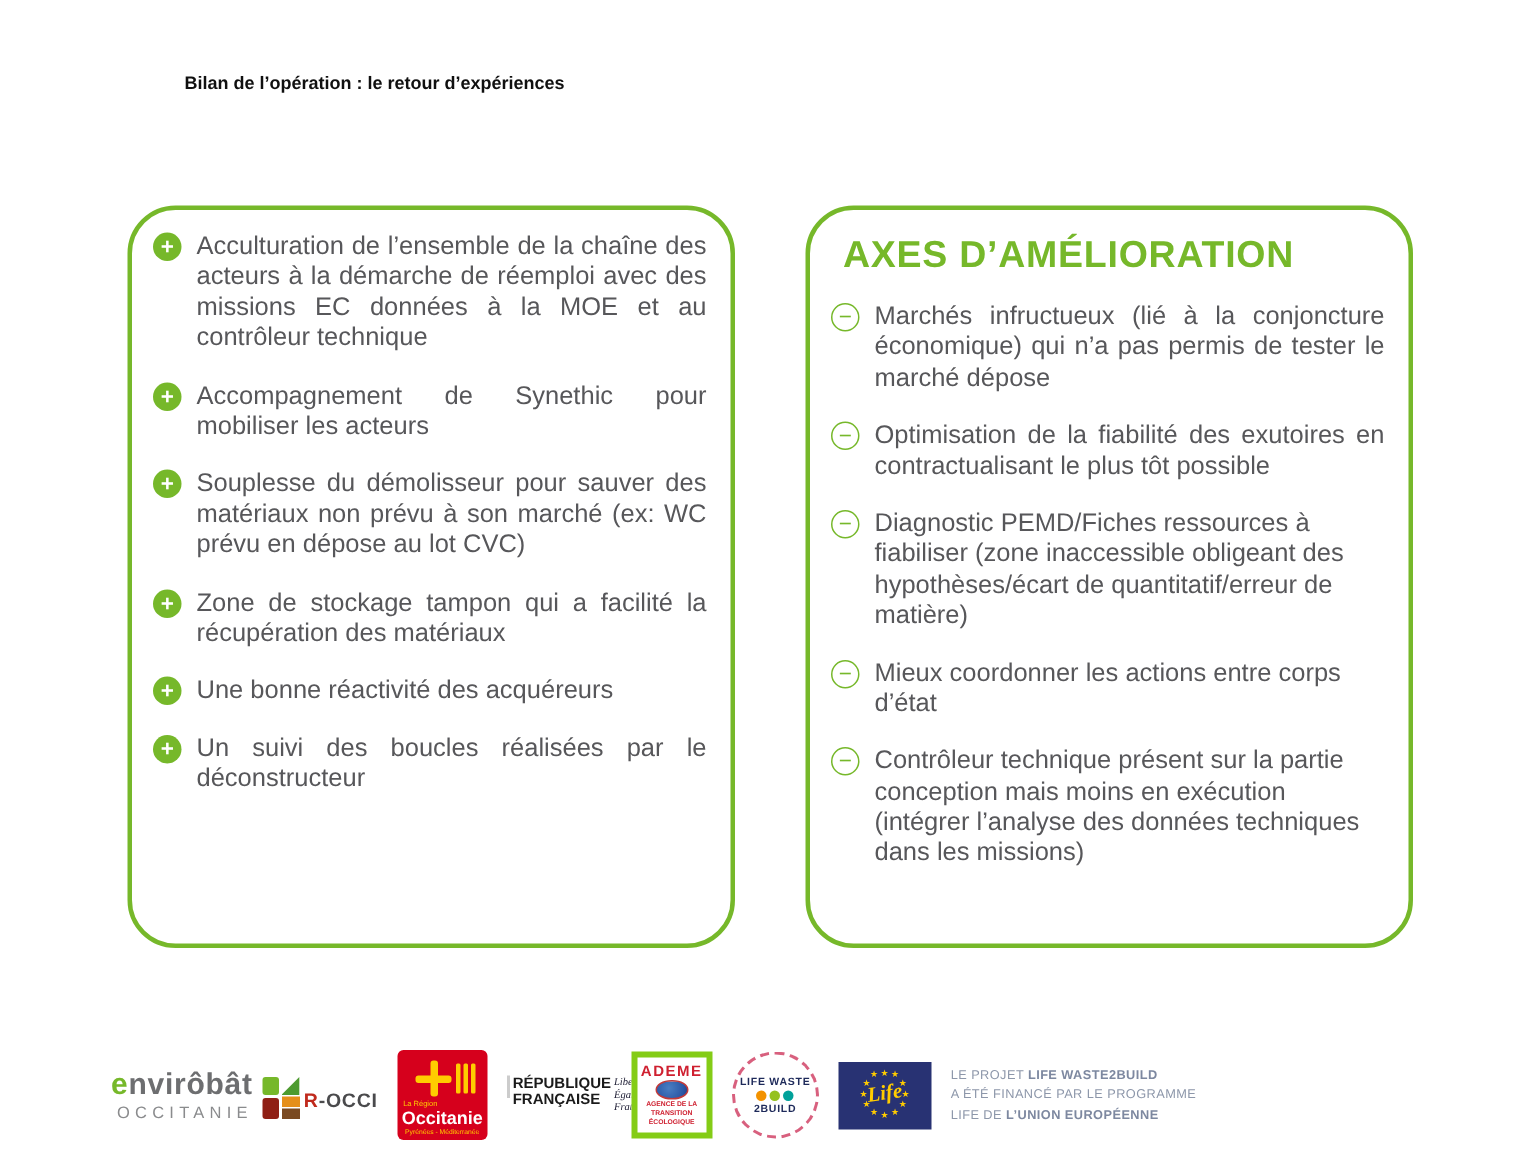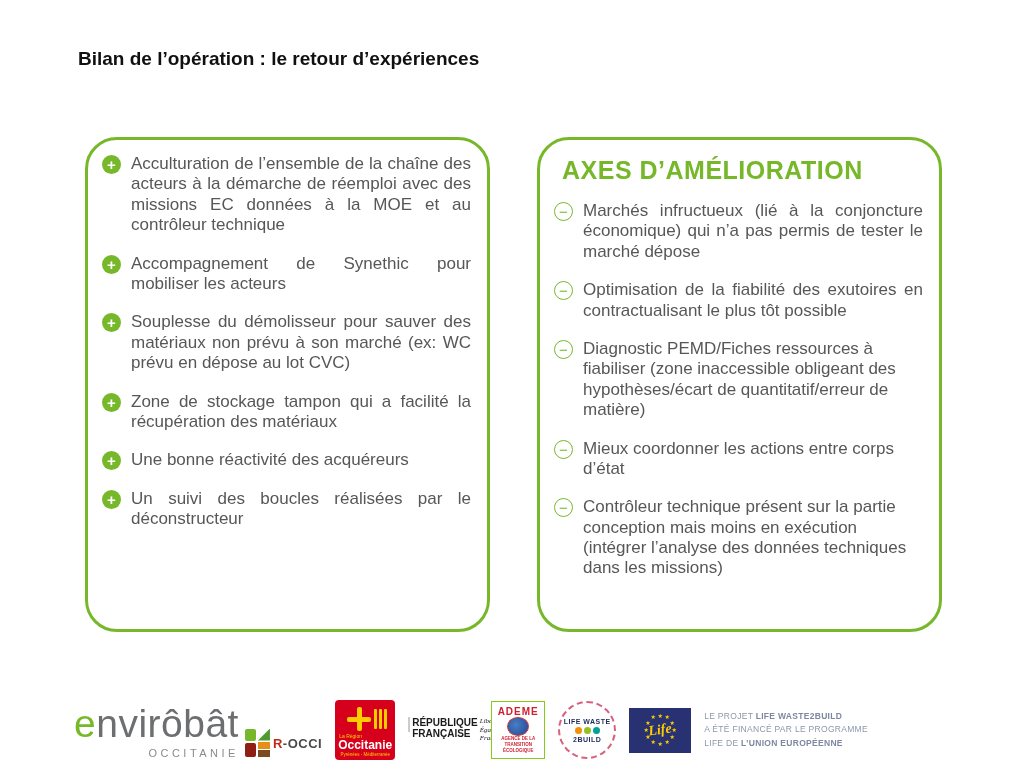--- a/index.html
+++ b/index.html
@@ -4,21 +4,21 @@
 <style>
   * { margin:0; padding:0; box-sizing:border-box; }
   html,body { background:#e9e9e9; }
   .slide {
     position:relative; width:1024px; height:768px; background:#ffffff;
     font-family:"Liberation Sans", sans-serif; overflow:hidden; margin:0 auto;
   }
   
   .header { position:absolute; left:78px; top:42px; }
   .title { font-size:29px; font-weight:800; color:#101010; letter-spacing:0.2px; }
-  .subtitle { font-size:19px; font-weight:700; color:#101010; margin-top:6px; }
+  .subtitle { font-size:12px; font-weight:700; color:#101010; margin-top:6px;margin-left:45px; }
 
   
   .panel {
     position:absolute; top:137px; height:495px; width:405px;
     border:3px solid #76b82a; border-radius:32px; padding:14px 16px 14px 14px;
     background:#ffffff;
   }
   .panel-left  { left:85px; }
   .panel-right { left:537px; }
   .panel-heading {
@@ -39,21 +39,21 @@
   .bullet-minus { background:#ffffff; color:#76b82a; border:1.6px solid #76b82a; font-weight:400; }
 
   
   .footer {
     position:absolute; left:74px; top:696px; height:68px;
     display:flex; align-items:center; gap:13px;
   }
   
   .logo-envirobat { display:flex; align-items:flex-end; gap:6px; }
   .env-col { display:flex; flex-direction:column; align-items:flex-end; }
-  .env-word { font-size:39px; font-weight:400; color:#6d6e70; letter-spacing:0.5px; }
+  .env-word { font-size:20px; font-weight:700; color:#6d6e70; letter-spacing:0.5px; }
   .env-word .green { color:#76b82a; }
   .env-sub { font-size:11px; color:#8a8b8d; letter-spacing:3.5px; margin-top:1px; }
   .rocci-col { display:flex; flex-direction:row; align-items:center; }
   .rocci-icon { position:relative; width:28px; height:28px; margin-bottom:2px; }
   .rocci-icon i { position:absolute; display:block; }
   .t1 { left:0;  top:0;    width:11px; height:12px; background:#76b82a; border-radius:2px; }
   .t2 { left:13px; top:0;  width:12px; height:12px; background:#4d9b2f; clip-path:polygon(0 100%,100% 0,100% 100%); }
   .t3 { left:13px; top:13px; width:12px; height:7px; background:#e58f1a; }
   .t4 { left:0;  top:14px; width:11px; height:14px; background:#8f1f15; border-radius:2px; }
   .t5 { left:13px; top:21px; width:12px; height:7px; background:#7a4a21; }
@@ -75,21 +75,21 @@
   .oc-sub { font-size:4.5px; color:#ffcc00; }
   
   .logo-rf { display:flex; flex-direction:row; gap:2px; width:70px; }
   .rf-flag { width:26px; height:15px; display:flex; border:0.5px solid #cccccc; }
   .rf-flag i { flex:1; display:block; }
   .rf-blue { background:#002395; } .rf-white { background:#ffffff; } .rf-red { background:#ed2939; }
   .rf-name { font-size:10px; font-weight:800; color:#1a1a1a; line-height:1.1; }
   .rf-motto { font-family:"Liberation Serif", serif; font-style:italic; font-size:7px; color:#222238; line-height:1.25; }
   
   .logo-ademe {
-    width:54px; height:58px; border:1px solid #84cc16; background:#ffffff;
+    width:54px; height:58px; border:4px solid #84cc16; background:#ffffff;
     display:flex; flex-direction:column; align-items:center; justify-content:space-between;
     padding:4px 2px;
   }
   .ademe-name { font-size:10px; font-weight:800; color:#cf2030; letter-spacing:1px; }
   .ademe-globe { width:22px; height:22px; border-radius:50%;
     background:radial-gradient(circle at 40% 40%, #4a7ec2 0%, #2b57a5 70%, #1d3f86 100%);
     border:1px solid #c23a3a; }
   .ademe-sub { font-size:4.5px; color:#cf2030; text-align:center; font-weight:700; line-height:1.3; }
   
   .logo-lw {

